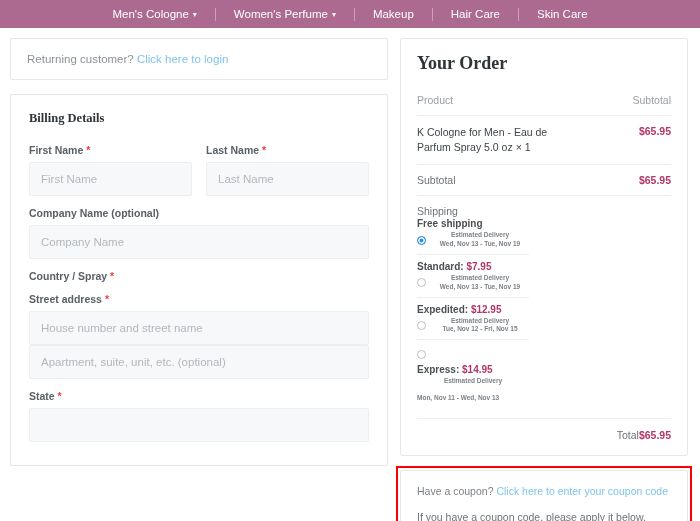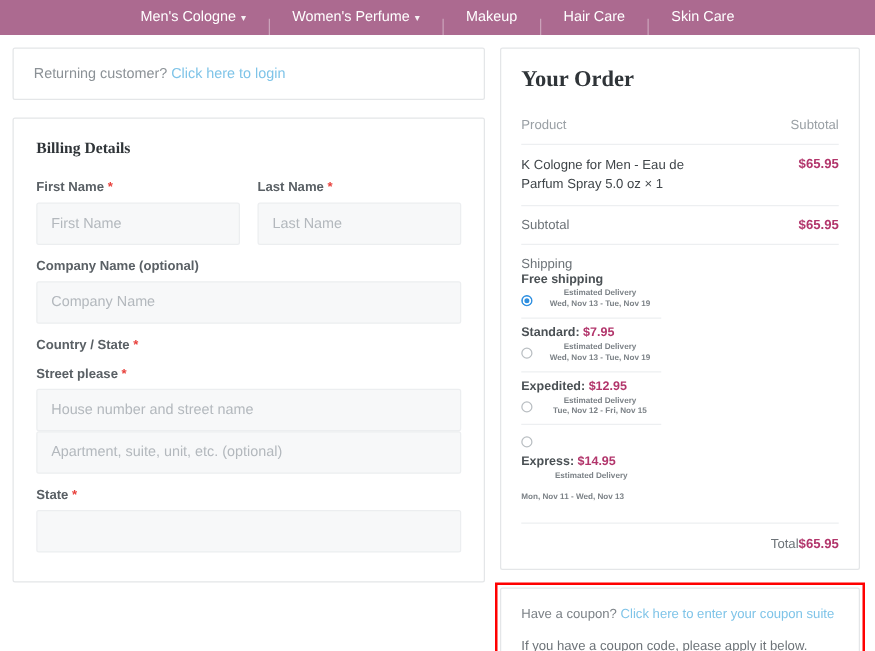--- a/index.html
+++ b/index.html
@@ -9,21 +9,21 @@
     overflow: hidden;
     background: #ffffff;
     font-family: "Liberation Sans", sans-serif;
   }
 
   
   .navbar {
     height: 28px;
     background: #ac6a90;
     display: flex;
-    align-items: flex-end;
+    align-items: center;
     justify-content: center;
     gap: 0;
   }
   .nav-item {
     color: #ffffff;
     font-size: 11.5px;
     padding: 0 18px;
     display: flex;
     align-items: center;
     gap: 4px;
@@ -294,28 +294,28 @@
         </div>
       </div>
 
       <div class="field">
         <label class="flabel">Company Name (optional)</label>
         <input class="inp" type="text" placeholder="Company Name" style="">
       </div>
 
       <div class="field">
         <label class="flabel">
-          <span>Country / State</span>
+          <span>Country / Spray</span>
           <span class="req">*</span>
         </label>
       </div>
 
       <div class="field inp-stack">
         <label class="flabel">
-          <span>Street please</span>
+          <span>Street address</span>
           <span class="req">*</span>
         </label>
         <input class="inp" type="text" placeholder="House number and street name" style="">
         <input class="inp" type="text" placeholder="Apartment, suite, unit, etc. (optional)" style="">
       </div>
 
 
       <div class="field">
         <label class="flabel">
           <span>State</span>
@@ -421,21 +421,21 @@
         <span class="total-lbl">Total</span>
         <span class="price">$65.95</span>
       </div>
     </div>
 
     <div class="coupon-wrap">
       <div class="redbox"></div>
       <div class="card coupon-card">
         <div class="coupon-q">
           <span>Have a coupon?</span>
-          <span class="link">Click here to enter your coupon suite</span>
+          <span class="link">Click here to enter your coupon code</span>
         </div>
         <div class="coupon-hint">If you have a coupon code, please apply it below.</div>
         <div class="coupon-form">
           <input class="coupon-input" type="text" placeholder="Coupon code" style="">
           <button class="apply-btn">Apply</button>
         </div>
       </div>
     </div>
 
   </div>

